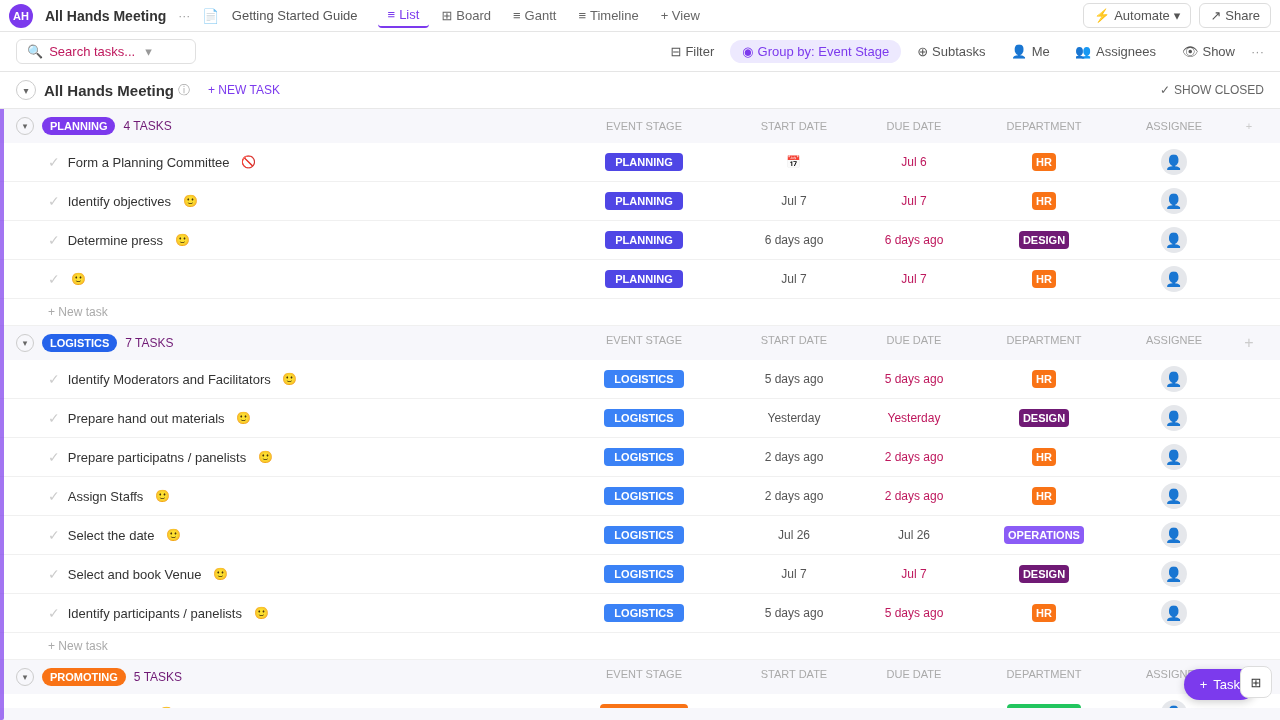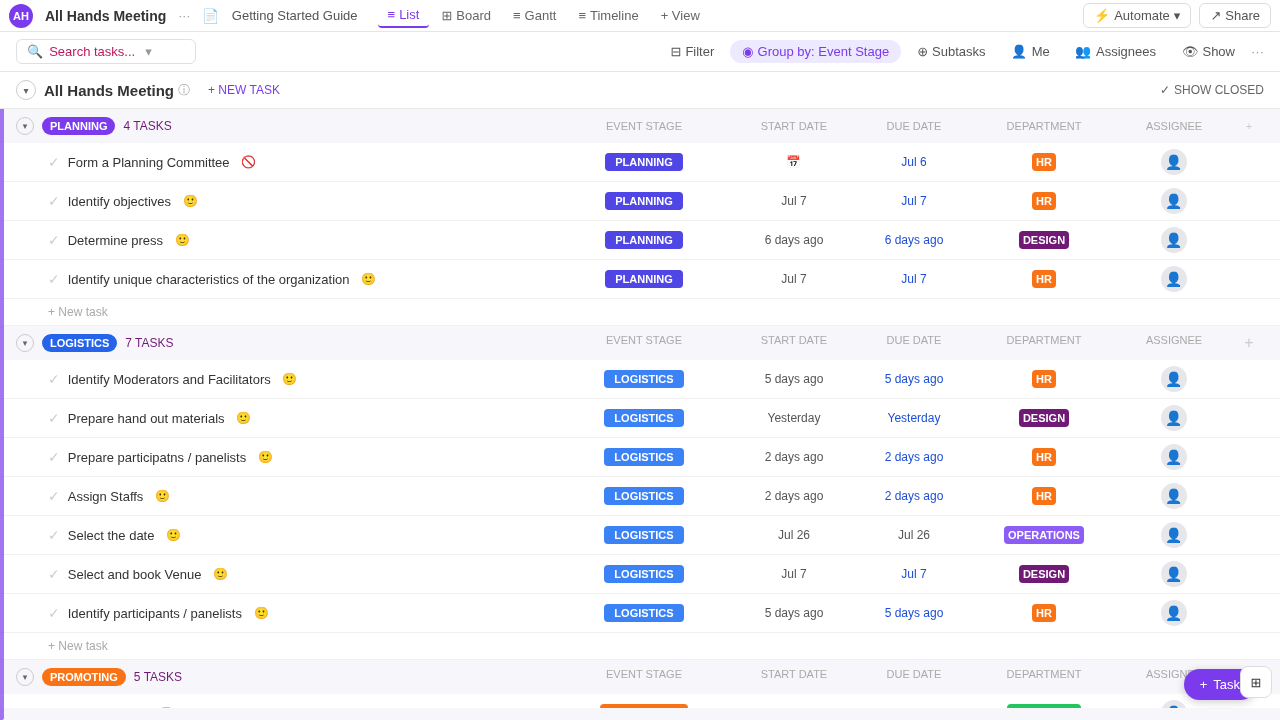--- a/index.html
+++ b/index.html
@@ -59,21 +59,21 @@
     .task-row { display: grid; grid-template-columns: 1fr 180px 120px 120px 140px 120px 30px; align-items: center; padding: 6px 16px 6px 48px; border-bottom: 1px solid #f0f0f0; background: #fff; cursor: pointer; }
     .task-check { display: flex; align-items: center; gap: 8px; }
     .check-icon { color: #ccc; font-size: 14px; flex-shrink: 0; }
     .task-name { font-size: 13px; color: #333; }
     .status-badge { text-align: center; }
     .status-pill { display: inline-block; padding: 3px 10px; border-radius: 4px; font-size: 11px; font-weight: 700; color: #fff; }
     .status-pill.planning { background: #4f46e5; }
     .status-pill.logistics { background: #3b82f6; }
     .status-pill.promoting { background: #f97316; }
     .date-cell { text-align: center; font-size: 12px; color: #555; }
-    .date-cell.overdue { color: #1d4ed8; }
+    .date-cell.overdue { color: #be185d; }
     .dept-cell { text-align: center; }
     .dept-badge { display: inline-block; padding: 3px 4px; border-radius: 4px; font-size: 11px; font-weight: 600; color: #fff; }
     .dept-badge.hr { background: #f97316; }
     .dept-badge.design { background: #701a75; }
     .dept-badge.operations { background: #8b5cf6; }
     .dept-badge.marketing { background: #22c55e; }
     .assignee-cell { text-align: center; }
     .assignee-icon { width: 26px; height: 26px; border-radius: 50%; background: #e5e7eb; display: inline-flex; align-items: center; justify-content: center; color: #aaa; font-size: 14px; }
     .new-task-row { padding: 6px 16px 6px 48px; font-size: 12px; color: #aaa; cursor: pointer; background: #fff; border-bottom: 1px solid #f0f0f0; }
     .warning-icon { color: #ef4444; margin-left: 4px; font-size: 12px; }
@@ -234,21 +234,20 @@
       <div class="date-cell">6 days ago</div>
       <div class="date-cell overdue">6 days ago</div>
       <div class="dept-cell"><span class="dept-badge design">DESIGN</span></div>
       <div class="assignee-cell"><span class="assignee-icon">👤</span></div>
       <div></div>
     </div>
 
     <div class="task-row">
       <div class="task-check">
         <span class="check-icon">✓</span>
-        <span class="task-name">Identify unique characteristics of the organization</span>
         <span class="emoji">🙂</span>
       </div>
       <div class="status-badge"><span class="status-pill planning">PLANNING</span></div>
       <div class="date-cell">Jul 7</div>
       <div class="date-cell overdue">Jul 7</div>
       <div class="dept-cell"><span class="dept-badge hr">HR</span></div>
       <div class="assignee-cell"><span class="assignee-icon">👤</span></div>
       <div></div>
     </div>
 

